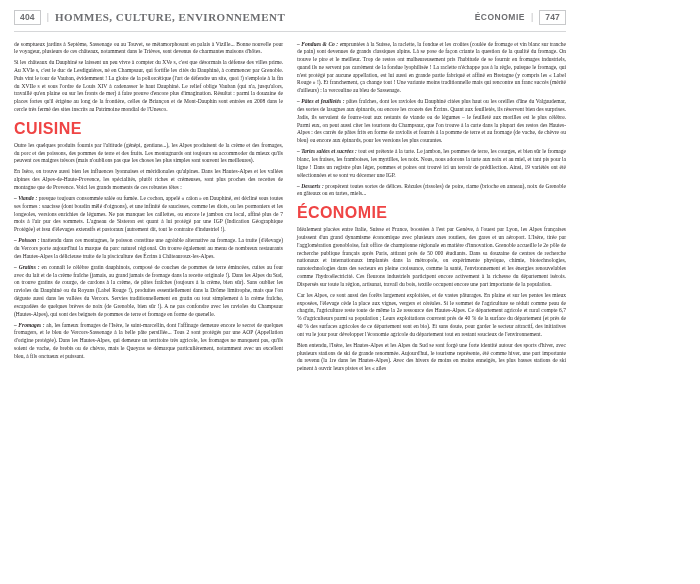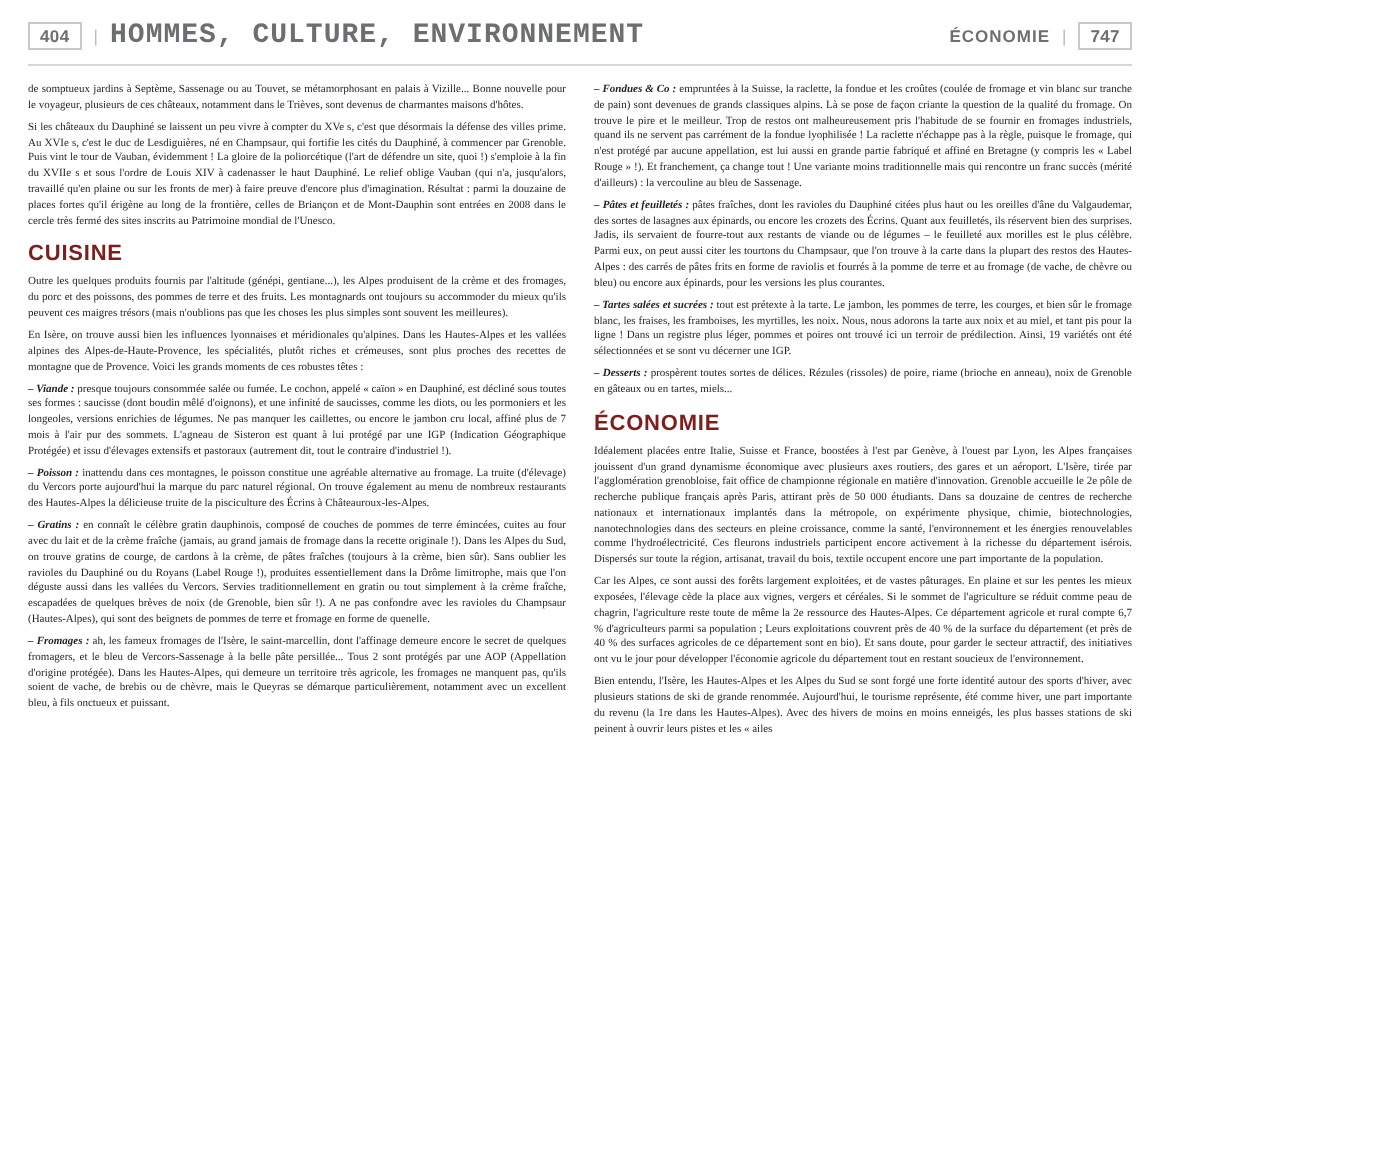--- a/index.html
+++ b/index.html
@@ -39,22 +39,22 @@
     padding: 2px 5px;
     line-height: 1;
   }
   .hdr-sep {
     color: #b9babc;
     font-family: "Liberation Sans", sans-serif;
     font-size: 8.5px;
     margin: 0 6px;
   }
   .hdr-left-title {
-    font-family: Liberation Mono, monospace;
-    font-size: 14px;
+    font-family: Liberation Serif, serif;
+    font-size: 11px;
     font-weight: bold;
     color: #6d6e71;
     letter-spacing: 0.5px;
   }
   .hdr-spacer { flex: 1; }
   .hdr-right-title {
     font-family: "Liberation Sans", sans-serif;
     font-size: 8.5px;
     font-weight: bold;
     color: #6d6e71;
@@ -78,23 +78,23 @@
     line-height: 1.42;
     color: #231f20;
     text-align: justify;
     hyphens: auto;
   }
   .col p {
     margin: 0 0 3.2px 0;
   }
   .sec-title {
     font-family: "Liberation Sans", sans-serif;
-    font-size: 11px;
+    font-size: 16px;
     font-weight: bold;
-    color: #7f1d1d;
+    color: #ef4444;
     letter-spacing: 0.4px;
     margin: 7px 0 5px 0;
     line-height: 1;
   }
   .bi { font-weight: bold; font-style: italic; }
 </style>
 </head>
 <body>
 
 <div class="page">

